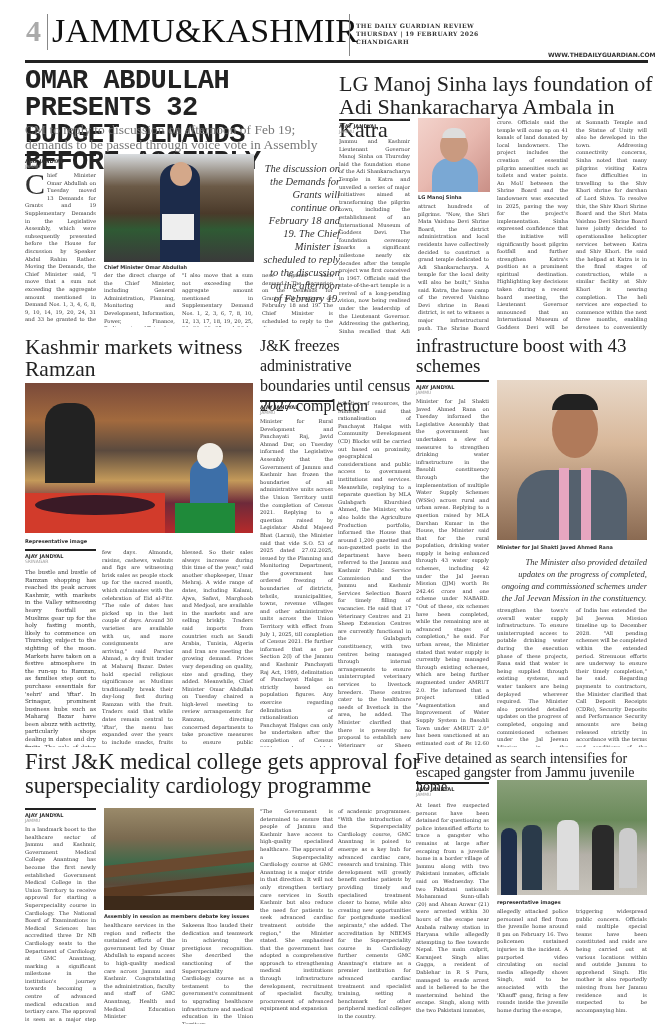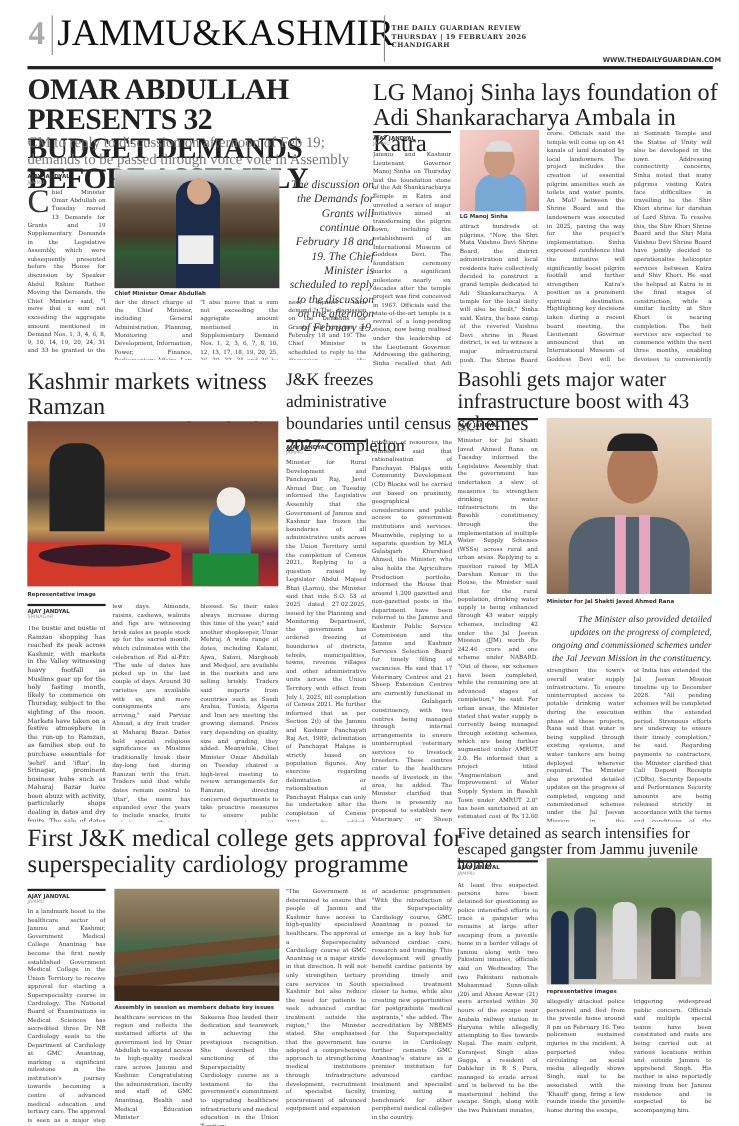--- a/index.html
+++ b/index.html
@@ -5,21 +5,21 @@
 *{box-sizing:border-box;margin:0;padding:0}
 body{width:672px;height:1024px;background:#fff;font-family:"DejaVu Serif",serif;color:#222;position:relative;overflow:hidden}
 .abs{position:absolute}
 .mast-num{left:26px;top:14px;font-size:30px;color:#aaa;font-family:"Liberation Serif",serif;font-weight:bold}
 .mast-title{left:52px;top:12px;font-size:34px;font-family:"Liberation Serif",serif;letter-spacing:0px;color:#111}
 .mast-div{left:47px;top:14px;width:1px;height:36px;background:#888}
 .mast-div2{left:349px;top:14px;width:1px;height:42px;background:#888}
 .mast-meta{left:356px;top:22px;font-size:6px;line-height:8px;font-weight:bold;letter-spacing:.4px;color:#333;font-family:"DejaVu Serif",serif}
 .mast-url{left:548px;top:51px;font-size:6px;font-family:"DejaVu Sans",sans-serif;font-weight:bold;color:#333}
 .mast-rule{left:25px;top:60px;width:623px;height:3px;background:#222}
-.h-sans{font-family:Liberation Serif, serif;font-weight:bold;font-stretch:condensed;letter-spacing:-.5px;color:#222}
+.h-sans{font-family:Liberation Mono, monospace;font-weight:bold;font-stretch:condensed;letter-spacing:-.5px;color:#222}
 .h-serif{font-family:"Liberation Serif",serif;color:#222}
 .deck{font-family:Liberation Serif, serif;color:#777}
 .byline{font-family:"DejaVu Sans",sans-serif;font-size:5px;font-weight:bold;color:#333;border-top:2px solid #222;padding-top:2px}
 .loc{font-size:4.5px;color:#999;font-family:"DejaVu Sans",sans-serif}
 .col{font-size:5.2px;line-height:7.6px;text-align:justify;color:#333;font-family:"DejaVu Serif",serif}
 .cap{font-family:"DejaVu Sans",sans-serif;font-size:5px;font-weight:bold;color:#333}
 .pull{font-family:"Liberation Serif",serif;font-style:italic;color:#333;text-align:right}
 .photo{overflow:hidden}
 .dropcap{float:left;font-size:30px;line-height:24px;margin-right:2px;font-family:"Liberation Serif",serif}
 </style>
@@ -110,21 +110,20 @@
   <div>2027 completion</div>
 </div>
 <div class="abs" style="left:260px;top:400px;width:73px">
   <div class="byline">AJAY JANDYAL</div>
   <div class="loc">JAMMU</div>
 </div>
 <div class="abs col" style="left:260px;top:418px;width:73px;height:329px;overflow:hidden">Minister for Rural Development and Panchayati Raj, Javid Ahmad Dar, on Tuesday informed the Legislative Assembly that the Government of Jammu and Kashmir has frozen the boundaries of all administrative units across the Union Territory until the completion of Census 2021. Replying to a question raised by Legislator Abdul Majeed Bhat (Larmi), the Minister said that vide S.O. 53 of 2025 dated 27.02.2025, issued by the Planning and Monitoring Department, the government has ordered freezing of boundaries of districts, tehsils, municipalities, towns, revenue villages and other administrative units across the Union Territory with effect from July 1, 2025, till completion of Census 2021. He further informed that as per Section 2(l) of the Jammu and Kashmir Panchayati Raj Act, 1989, delimitation of Panchayat Halqas is strictly based on population figures. Any exercise regarding delimitation or rationalisation of Panchayat Halqas can only be undertaken after the completion of Census 2021, he added. Reiterating the government's commitment to fairness and equitable dis-</div>
 <div class="abs col" style="left:338px;top:400px;width:73px;height:347px;overflow:hidden">tribution of resources, the Minister said that rationalisation of Panchayat Halqas with Community Development (CD) Blocks will be carried out based on proximity, geographical considerations and public access to government institutions and services. Meanwhile, replying to a separate question by MLA Gulabgarh Khurshied Ahmed, the Minister, who also holds the Agriculture Production portfolio, informed the House that around 1,200 gazetted and non-gazetted posts in the department have been referred to the Jammu and Kashmir Public Service Commission and the Jammu and Kashmir Services Selection Board for timely filling of vacancies. He said that 17 Veterinary Centres and 21 Sheep Extension Centres are currently functional in the Gulabgarh constituency, with two centres being managed through internal arrangements to ensure uninterrupted veterinary services to livestock breeders. These centres cater to the healthcare needs of livestock in the area, he added. The Minister clarified that there is presently no proposal to establish new Veterinary or Sheep Extension Centres in Gulabgarh or elsewhere in the Union Territory.</div>
 
 <div class="abs h-serif" style="left:416px;top:336px;font-size:19px;line-height:20px;width:240px">
-  <div>Basohli gets major water</div>
   <div>infrastructure boost with 43 schemes</div>
 </div>
 <div class="abs" style="left:416px;top:380px;width:73px">
   <div class="byline">AJAY JANDYAL</div>
   <div class="loc">JAMMU</div>
 </div>
 <div class="abs col" style="left:416px;top:398px;width:73px;height:349px;overflow:hidden">Minister for Jal Shakti Javed Ahmed Rana on Tuesday informed the Legislative Assembly that the government has undertaken a slew of measures to strengthen drinking water infrastructure in the Basohli constituency through the implementation of multiple Water Supply Schemes (WSSs) across rural and urban areas. Replying to a question raised by MLA Darshan Kumar in the House, the Minister said that for the rural population, drinking water supply is being enhanced through 43 water supply schemes, including 42 under the Jal Jeevan Mission (JJM) worth Rs 242.46 crore and one scheme under NABARD. "Out of these, six schemes have been completed, while the remaining are at advanced stages of completion," he said. For urban areas, the Minister stated that water supply is currently being managed through existing schemes, which are being further augmented under AMRUT 2.0. He informed that a project titled "Augmentation and Improvement of Water Supply System in Basohli Town under AMRUT 2.0" has been sanctioned at an estimated cost of Rs 12.60 crore to</div>
 <div class="abs photo" style="left:497px;top:380px;width:150px;height:160px;background:linear-gradient(180deg,#e8d8c8 0%,#d8b89a 40%,#8a6a52 100%)">
   <div style="position:absolute;left:20px;top:90px;width:110px;height:70px;background:#55616e;border-radius:30px 30px 0 0"></div>
   <div style="position:absolute;left:55px;top:20px;width:46px;height:58px;background:#b07a5a;border-radius:50%"></div>

